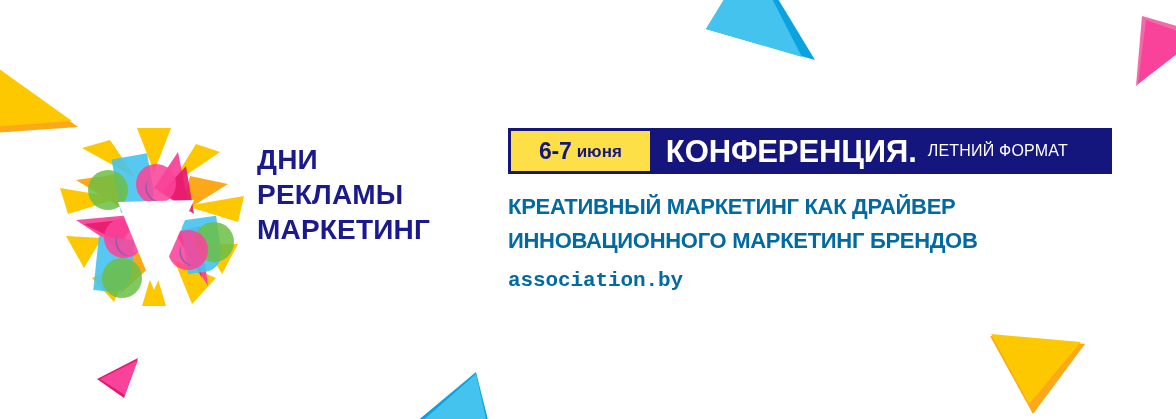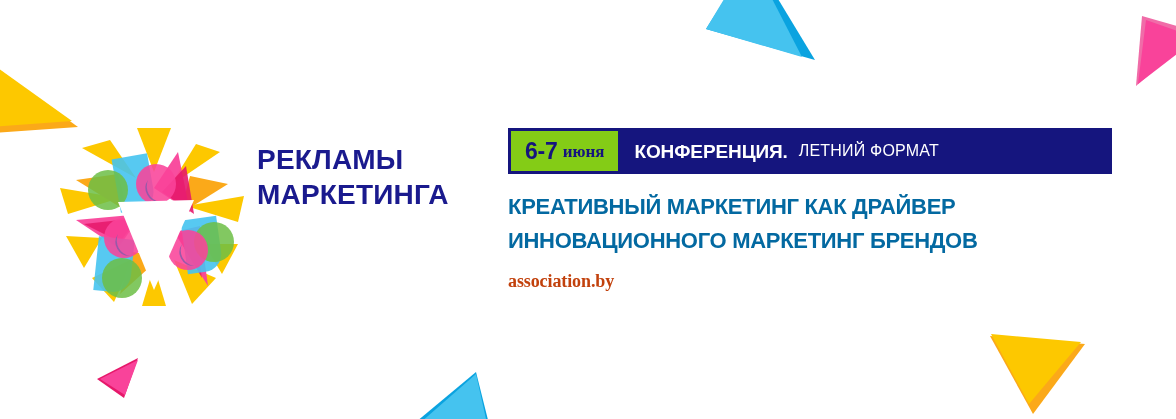--- a/index.html
+++ b/index.html
@@ -68,52 +68,52 @@
     display: flex;
     align-items: stretch;
     height: 46px;
     width: 604px;
     background: #15157e;
   }
   #date-badge {
     display: flex;
     align-items: center;
     justify-content: center;
-    background: #84cc16;
+    background: #fde047;
     margin: 3px 0 3px 3px;
-    padding: 0 14px;
+    padding: 0 28px;
     white-space: nowrap;
   }
   #date-badge .date-range {
     font-family: "Liberation Sans", sans-serif;
     font-weight: bold;
     font-size: 23px;
     line-height: 23px;
     color: #15157e;
     letter-spacing: -0.2px;
   }
   #date-badge .date-month {
-    font-family: Liberation Serif, serif;
+    font-family: Liberation Sans, sans-serif;
     font-weight: bold;
     font-size: 17px;
     line-height: 17px;
     color: #15157e;
     margin-left: 5px;
     letter-spacing: 0px;
   }
   #strip-text {
     display: flex;
     align-items: center;
     padding-left: 16px;
     white-space: nowrap;
   }
   #strip-text .strip-strong {
     font-family: "Liberation Sans", sans-serif;
     font-weight: bold;
-    font-size: 19px;
+    font-size: 31px;
     line-height: 23px;
     color: #ffffff;
     letter-spacing: -0.1px;
   }
   #strip-text .strip-light {
     font-family: "Liberation Sans", sans-serif;
     font-weight: normal;
     font-size: 16px;
     line-height: 22px;
     color: #ffffff;
@@ -132,25 +132,25 @@
     font-size: 22px;
     line-height: 34px;
     letter-spacing: -0.3px;
     color: #0369a1;
     white-space: nowrap;
   }
 
   
   #website {
     margin-top: 13px;
-    font-family: Liberation Serif, serif;
-    font-weight: bold;
-    font-size: 18px;
+    font-family: Liberation Mono, monospace;
+    font-weight: bold;
+    font-size: 21px;
     line-height: 20px;
-    color: #c2410c;
+    color: #0369a1;
     letter-spacing: -0.1px;
   }
 </style>
 </head>
 <body>
 
 <div id="banner">
 
   <div class="confetti" style="left:-40px; top:55px; width:130px; height:90px;">
     <svg width="130" height="90" viewBox="0 0 130 90">
@@ -236,22 +236,23 @@
         <path d="M124,118 a14,14 0 0 0 12,22 a16,16 0 0 1 -12,-22 z" fill="#8e5aa8" opacity="0.9"></path>
         <path d="M60,108 a14,14 0 0 0 12,22 a16,16 0 0 1 -12,-22 z" fill="#8e5aa8" opacity="0.9"></path>
 
         <polygon points="60,76 136,74 96,164" fill="#ffffff"></polygon>
         <polygon points="72,84 128,82 98,146" fill="#ffffff"></polygon>
       </g>
     </svg>
   </div>
 
   <div id="brand-wordmark">
+    <span class="line">ДНИ</span>
     <span class="line">РЕКЛАМЫ</span>
-    <span class="line">МАРКЕТИНГА</span>
+    <span class="line">МАРКЕТИНГ</span>
   </div>
 
   <div id="right-column">
 
     <div id="headline-strip">
       <div id="date-badge">
         <span class="date-range">6-7</span>
         <span class="date-month">июня</span>
       </div>
       <div id="strip-text">

